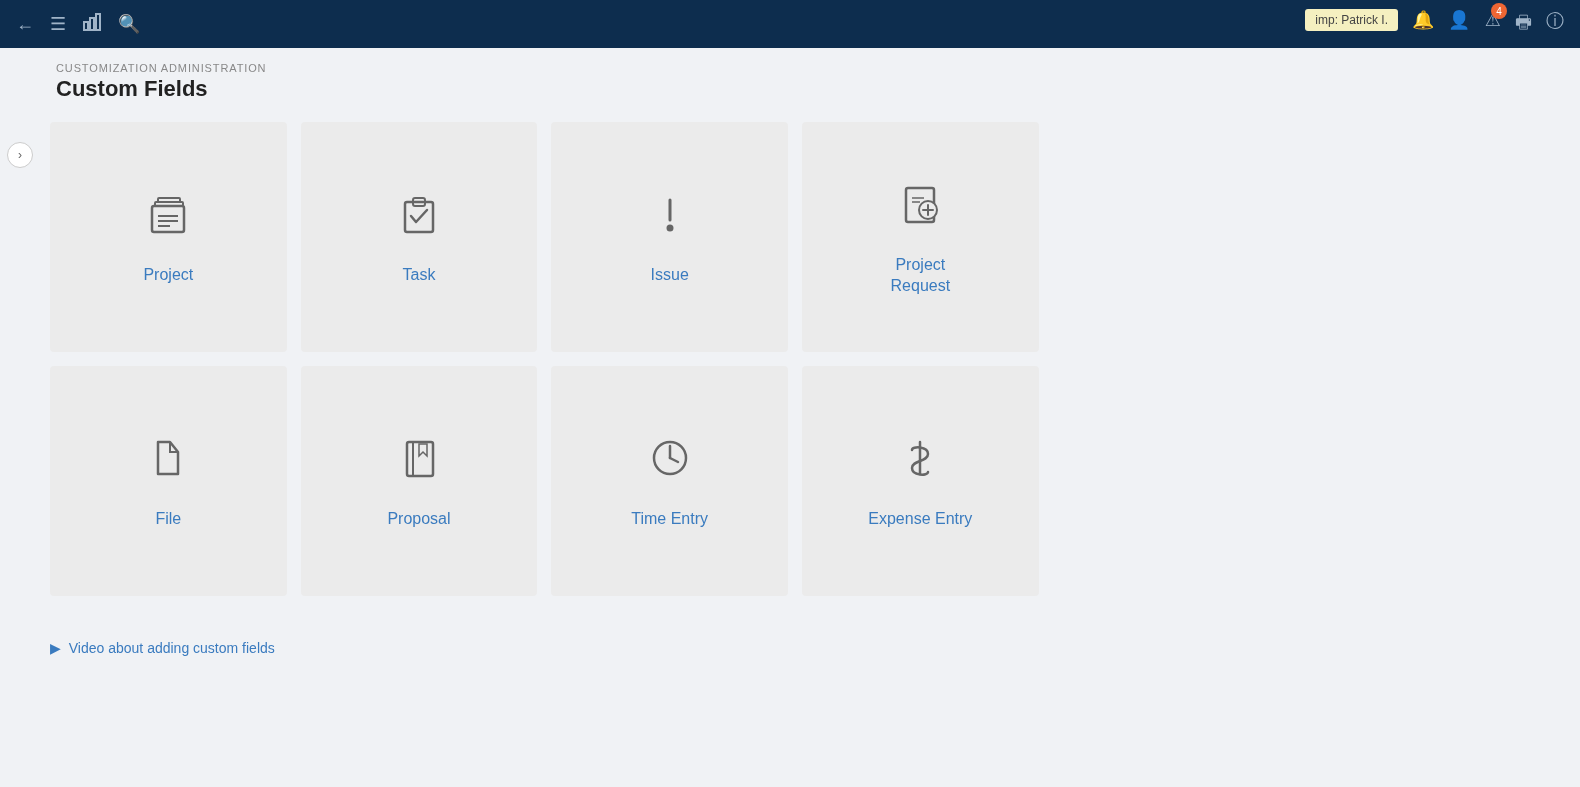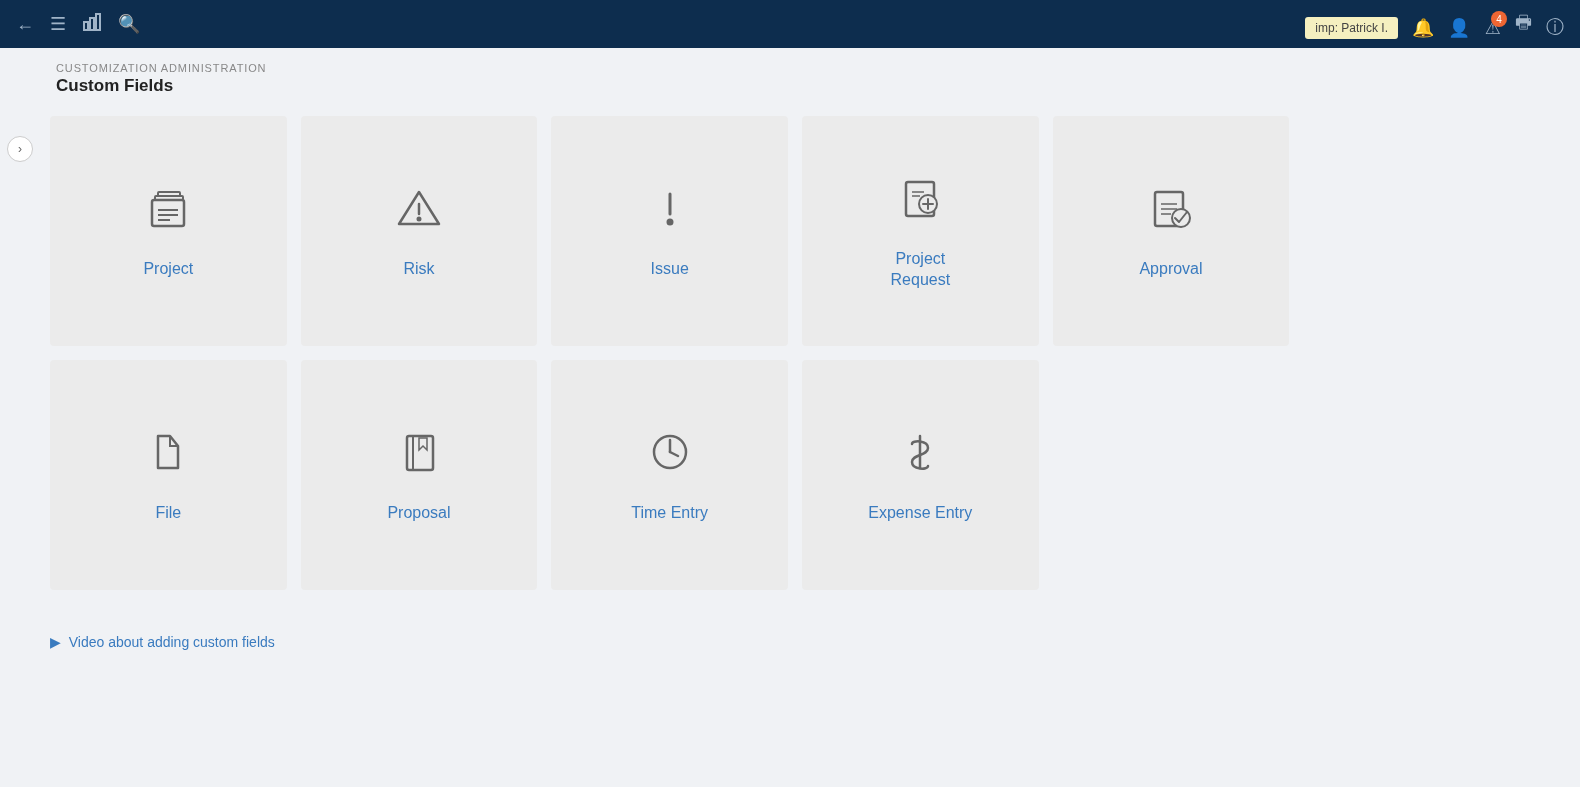--- a/index.html
+++ b/index.html
@@ -9,21 +9,21 @@
     .topnav {
       background: #0d2d4e;
       height: 48px;
       display: flex;
       align-items: center;
       padding: 0 16px;
       gap: 16px;
     }
     .topnav-left { display: flex; align-items: center; gap: 16px; flex: 1; }
     .topnav-icon { color: #a0b4c8; font-size: 18px; cursor: pointer; }
-    .topnav-right { display: flex; align-items: flex-end; gap: 14px; }
+    .topnav-right { display: flex; align-items: flex-start; gap: 14px; }
     .impersonate-badge {
       background: #f5f0c0;
       color: #444;
       font-size: 12px;
       padding: 4px 10px;
       border-radius: 3px;
       white-space: nowrap;
     }
     .topnav-icon-right { color: #a0b4c8; font-size: 18px; cursor: pointer; position: relative; }
     .badge {
@@ -39,21 +39,21 @@
       background: #f0f2f5;
       padding: 14px 40px 10px 56px;
     }
     .page-subtitle {
       font-size: 11px;
       color: #888;
       letter-spacing: 0.08em;
       text-transform: uppercase;
     }
     .page-title {
-      font-size: 17px;
+      font-size: 22px;
       font-weight: bold;
       color: #222;
       margin-top: 2px;
     }
 
     
     .content-area {
       display: flex;
       flex-direction: row;
       padding: 0 0 0 0;
@@ -182,32 +182,32 @@
             <rect x="13" y="14" width="28" height="4" rx="1" stroke="#666" stroke-width="2"></rect>
             <rect x="16" y="10" width="22" height="4" rx="1" stroke="#666" stroke-width="2"></rect>
             <line x1="16" y1="28" x2="36" y2="28" stroke="#666" stroke-width="2"></line>
             <line x1="16" y1="33" x2="36" y2="33" stroke="#666" stroke-width="2"></line>
             <line x1="16" y1="38" x2="28" y2="38" stroke="#666" stroke-width="2"></line>
           </svg>
         </div>
         <div class="card-label">Project</div>
       </div>
 
-
-      <div class="grid-card">
-        <div class="card-icon">
-          <svg viewBox="0 0 52 52">
-
-            <polygon points="26,10 46,42 6,42" stroke="#666" stroke-width="2.5" fill="none" stroke-linejoin="round"></polygon>
-            <line x1="26" y1="22" x2="26" y2="32" stroke="#666" stroke-width="2.5" stroke-linecap="round"></line>
-            <circle cx="26" cy="37" r="1.5" fill="#666"></circle>
-          </svg>
-        </div>
-        <div class="card-label">Risk</div>
-      </div>
+      <div class="grid-card">
+        <div class="card-icon">
+          <svg viewBox="0 0 52 52">
+
+            <rect x="12" y="14" width="28" height="30" rx="2" stroke="#666" stroke-width="2.5"></rect>
+            <rect x="20" y="10" width="12" height="8" rx="2" stroke="#666" stroke-width="2"></rect>
+            <polyline points="18,28 23,34 34,22" stroke="#666" stroke-width="2.5" fill="none" stroke-linecap="round" stroke-linejoin="round"></polyline>
+          </svg>
+        </div>
+        <div class="card-label">Task</div>
+      </div>
+
 
       <div class="grid-card">
         <div class="card-icon">
           <svg viewBox="0 0 52 52">
 
             <line x1="26" y1="12" x2="26" y2="32" stroke="#666" stroke-width="3" stroke-linecap="round"></line>
             <circle cx="26" cy="40" r="2.5" fill="#666"></circle>
           </svg>
         </div>
         <div class="card-label">Issue</div>
@@ -221,34 +221,20 @@
             <circle cx="34" cy="32" r="9" fill="#ebebeb" stroke="#666" stroke-width="2"></circle>
             <line x1="34" y1="27" x2="34" y2="37" stroke="#666" stroke-width="2" stroke-linecap="round"></line>
             <line x1="29" y1="32" x2="39" y2="32" stroke="#666" stroke-width="2" stroke-linecap="round"></line>
             <line x1="18" y1="20" x2="30" y2="20" stroke="#666" stroke-width="1.5"></line>
             <line x1="18" y1="24" x2="26" y2="24" stroke="#666" stroke-width="1.5"></line>
           </svg>
         </div>
         <div class="card-label">Project<br>Request</div>
       </div>
 
-      <div class="grid-card">
-        <div class="card-icon">
-          <svg viewBox="0 0 52 52">
-
-            <rect x="10" y="10" width="28" height="34" rx="2" stroke="#666" stroke-width="2.5"></rect>
-            <line x1="16" y1="22" x2="32" y2="22" stroke="#666" stroke-width="1.5"></line>
-            <line x1="16" y1="27" x2="32" y2="27" stroke="#666" stroke-width="1.5"></line>
-            <line x1="16" y1="32" x2="26" y2="32" stroke="#666" stroke-width="1.5"></line>
-            <circle cx="36" cy="36" r="9" fill="#ebebeb" stroke="#666" stroke-width="2"></circle>
-            <polyline points="30,36 34,40 42,30" stroke="#666" stroke-width="2" fill="none" stroke-linecap="round" stroke-linejoin="round"></polyline>
-          </svg>
-        </div>
-        <div class="card-label">Approval</div>
-      </div>
     </div>
 
     <div class="grid-row">
 
       <div class="grid-card">
         <div class="card-icon">
           <svg viewBox="0 0 52 52">
 
             <path d="M16 10 L16 42 L36 42 L36 20 L28 10 Z" stroke="#666" stroke-width="2.5" fill="none" stroke-linejoin="round"></path>
             <polyline points="28,10 28,20 36,20" stroke="#666" stroke-width="2" fill="none"></polyline>

